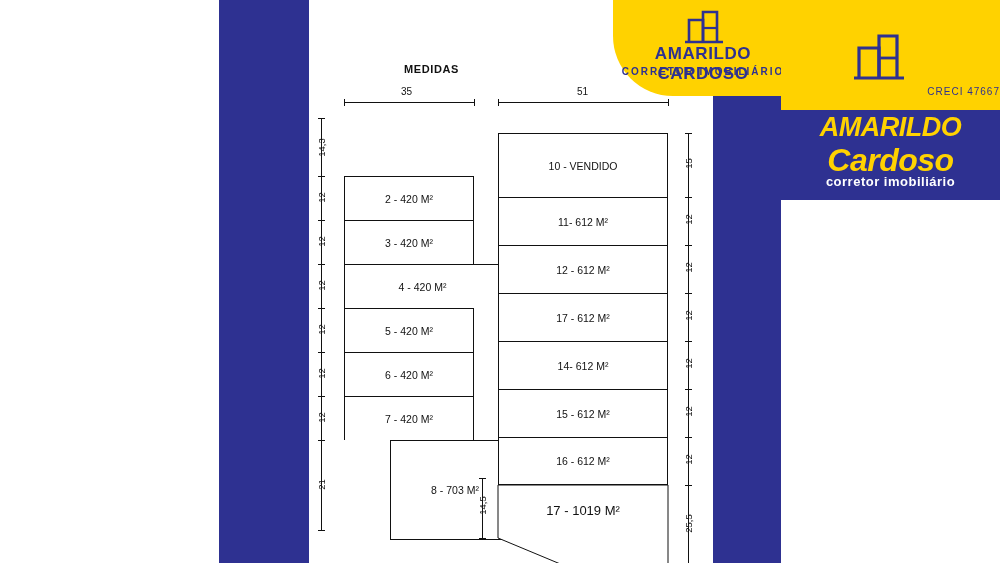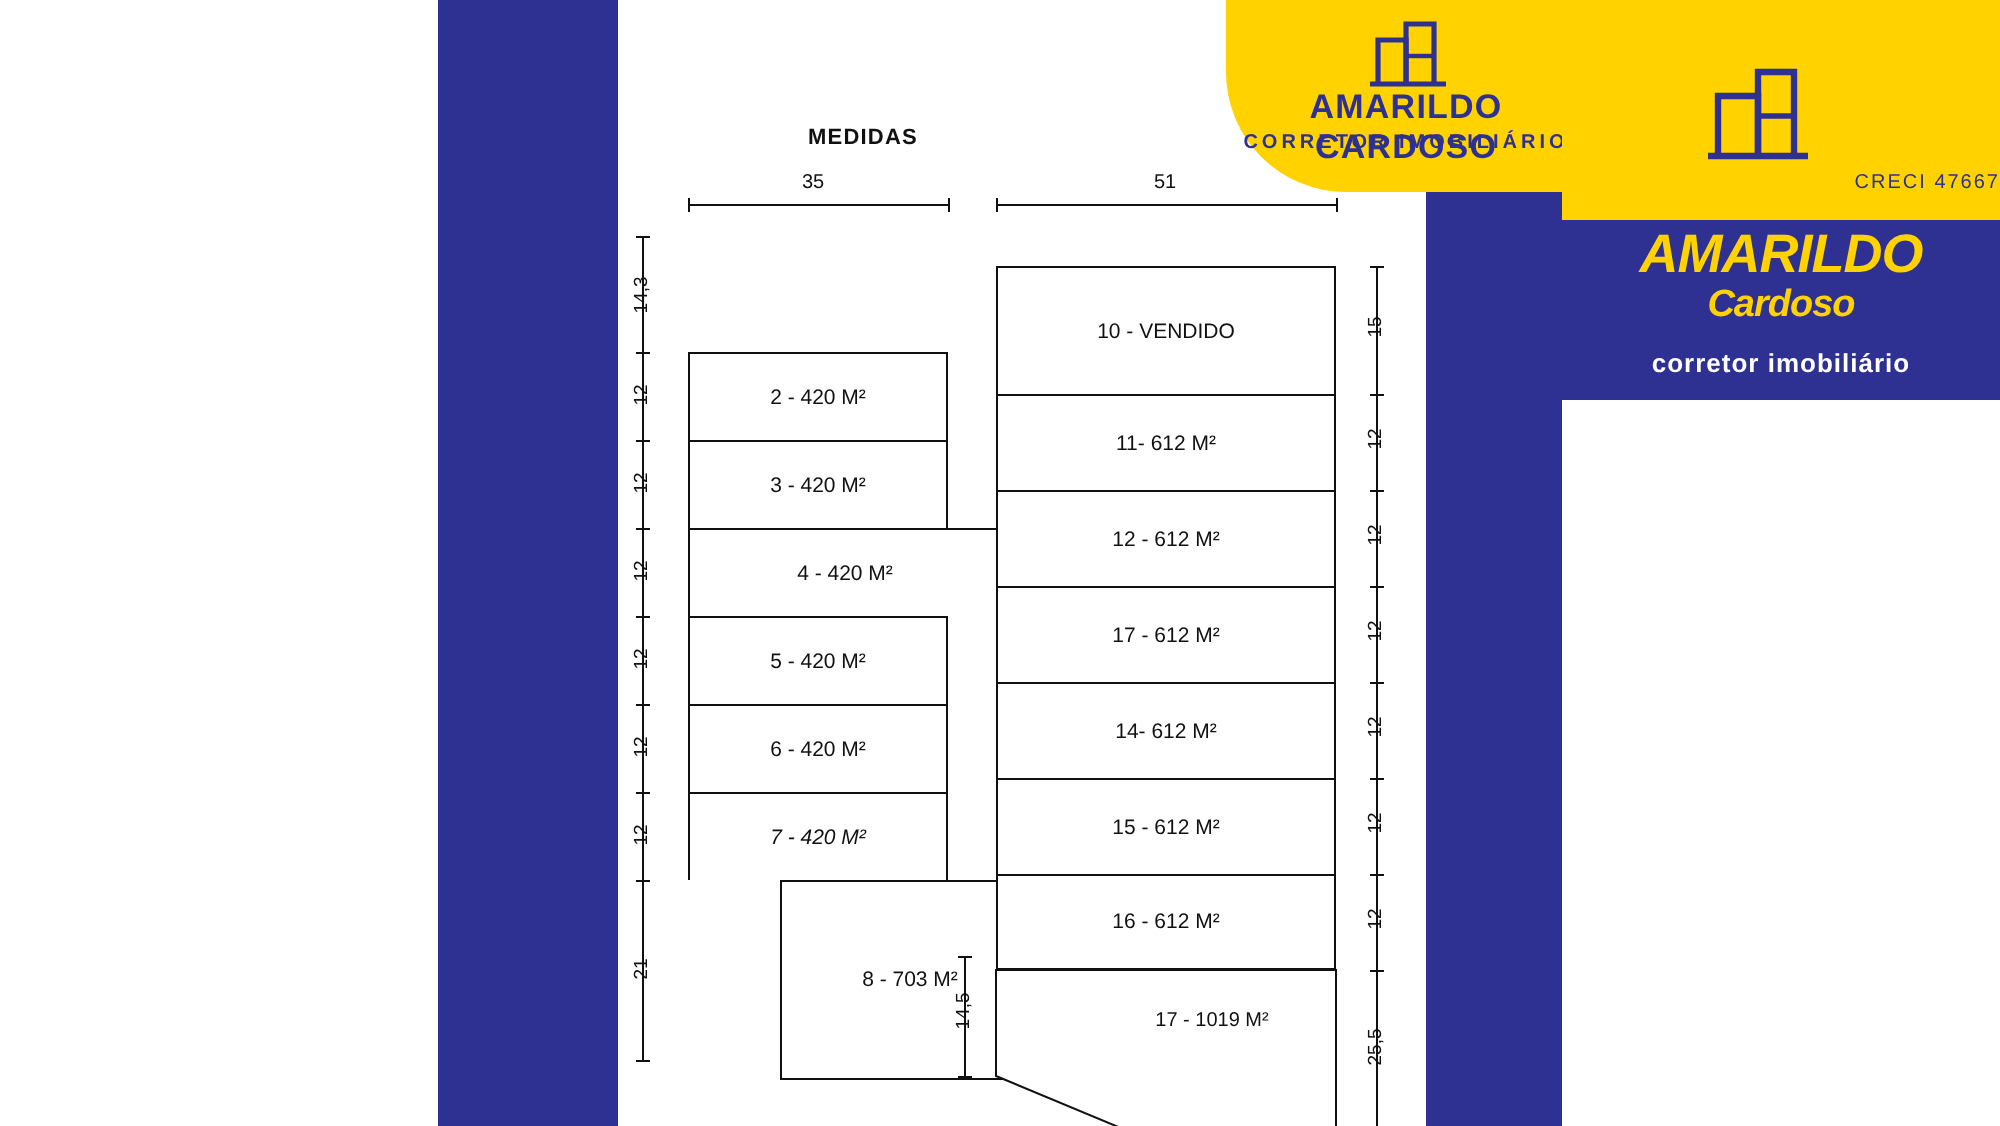--- a/index.html
+++ b/index.html
@@ -211,21 +211,21 @@
     font-weight: bold;
     color: #ffd200;
     letter-spacing: -.5px;
   }
   .wm-n2 {
     position: absolute;
     left: 0;
     top: 124px;
     width: 219px;
     text-align: center;
-    font-size: 19px;
+    font-size: 32px;
     font-style: italic;
     font-weight: bold;
     color: #ffd200;
     letter-spacing: -.5px;
   }
   .wm-n3 {
     position: absolute;
     left: 0;
     top: 156px;
     width: 219px;
@@ -264,21 +264,21 @@
     </div>
     <div class="lot nobottom" style="left:48px; top:226px; width:157px; height:44px;">
       <span>4 - 420 M²</span>
     </div>
     <div class="lot nobottom" style="left:48px; top:270px; width:130px; height:44px;">
       <span>5 - 420 M²</span>
     </div>
     <div class="lot nobottom" style="left:48px; top:314px; width:130px; height:44px;">
       <span>6 - 420 M²</span>
     </div>
-    <div class="lot nobottom" style="left:48px; top:358px; width:130px; height:44px;font-style:italic;">
+    <div class="lot nobottom" style="left:48px; top:358px; width:130px; height:44px;">
       <span>7 - 420 M²</span>
     </div>
     <div class="lot" style="left:48px; top:402px; width:130px; height:100px;margin-left:46px;">
       <span>8 - 703 M²</span>
     </div>
 
     <div class="tick" style="left:22px; top:80px;"></div>
     <div class="tick" style="left:22px; top:138px;"></div>
     <div class="tick" style="left:22px; top:182px;"></div>
     <div class="tick" style="left:22px; top:226px;"></div>
@@ -320,21 +320,21 @@
     <div class="lot nobottom" style="left:202px; top:351px; width:170px; height:48px;">
       <span>15 - 612 M²</span>
     </div>
     <div class="lot" style="left:202px; top:399px; width:170px; height:48px;">
       <span>16 - 612 M²</span>
     </div>
 
     <svg style="position:absolute; left:188px; top:440px; width:200px; height:110px;" viewBox="0 0 200 110">
       <polygon points="14,7 184,7 184,90 86,90 14,60" fill="#ffffff" stroke="#111111" stroke-width="1"></polygon>
     </svg>
-    <div style="position:absolute; left:202px; top:452px; width:170px; height:40px; display:flex; align-items:center; justify-content:center; font-size:10px; color:#111;padding-left:23px;">17 - 1019 M²</div>
+    <div style="position:absolute; left:202px; top:452px; width:170px; height:40px; display:flex; align-items:center; justify-content:center; font-size:13px; color:#111;">17 - 1019 M²</div>
 
     <div class="vline" style="left:186px; top:440px; height:60px;"></div>
     <div class="tick" style="left:183px; top:440px;"></div>
     <div class="tick" style="left:183px; top:500px;"></div>
     <div class="vdim" style="left:172px; top:462px; width:28px; text-align:center;">14,5</div>
 
     <div class="vline" style="left:392px; top:95px; height:435px;"></div>
 
     <div class="tick" style="left:389px; top:95px;"></div>
     <div class="tick" style="left:389px; top:159px;"></div>

